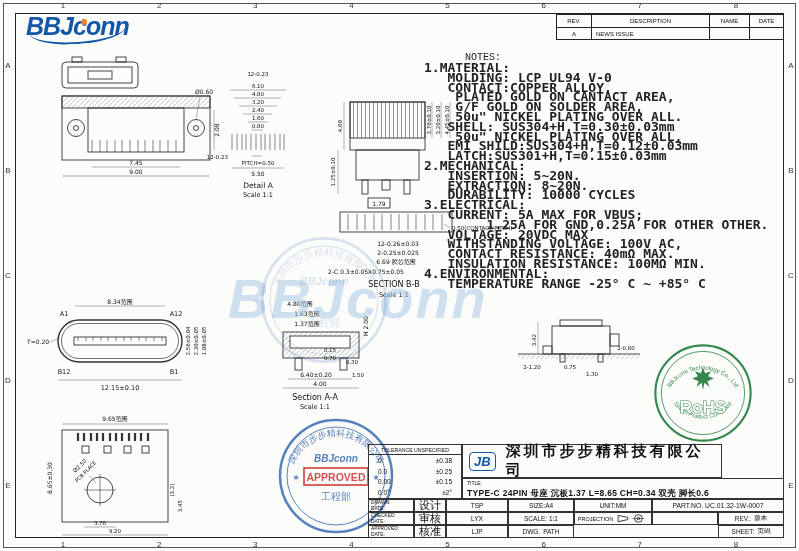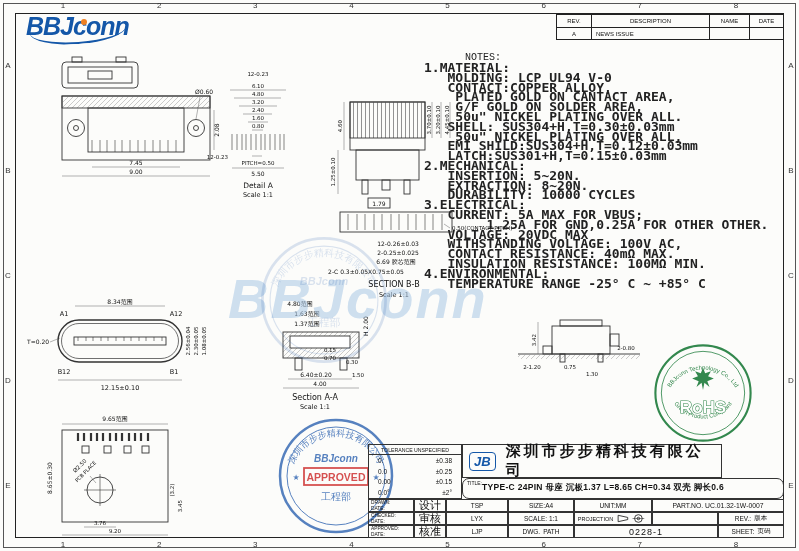--- a/index.html
+++ b/index.html
@@ -40,21 +40,21 @@
   .lblcell{flex-direction:column;align-items:flex-start;justify-content:center;font-size:4.8px;
            line-height:5.6px;padding-left:2px;}
   .cn{font-size:11px}
   .two{gap:3px}
   .part{font-size:6.8px}
   .dwgno{font-size:9px;letter-spacing:1px}
   .company-cell{justify-content:flex-start;}
   .jb{font-style:italic;font-weight:900;font-size:13px;color:#1457a8;border:1.6px solid #1457a8;
       border-radius:4px;padding:1px 4px;margin-left:6px;}
   .company{font-size:15px;font-weight:bold;letter-spacing:3px;margin-left:10px;}
-  .title-cell{flex-direction:row;align-items:flex-start;justify-content:flex-start;padding:1px 4px;border-radius:7px;}
+  .title-cell{flex-direction:column;align-items:flex-start;justify-content:flex-start;padding:1px 4px;}
   .tl{font-size:5px}
   .tt{font-size:8.5px;font-weight:bold;margin-top:2px;letter-spacing:.3px}
   .tolbox{position:absolute;left:368px;top:444px;width:94px;height:55px;border:1px solid #333;
           box-sizing:border-box;display:flex;flex-direction:column;}
   .tol-h{border-bottom:1px solid #333;text-align:center;font-size:5.2px;padding:1.5px 0;}
   .tol-r{flex:1;display:flex;justify-content:space-between;align-items:center;padding:0 9px;font-size:6.5px;}
   .projsym{width:32px;height:11px;margin-left:3px;}
   .proj span{font-size:5.5px}
 </style>
 </head>
@@ -407,18 +407,17 @@
   <div class="cell lblcell" style="left:368px;top:525px;width:46px;height:13px">
     <span>APPROVED:</span>
     <span>DATE:</span>
   </div>
   <div class="cell cn" style="left:414px;top:525px;width:32px;height:13px">核准</div>
   <div class="cell" style="left:446px;top:525px;width:62px;height:13px">LJP</div>
   <div class="cell two" style="left:508px;top:525px;width:66px;height:13px">
     <span>DWG.</span>
     <span>PATH</span>
   </div>
-  <div class="cell dwgno" style="left:574px;top:525px;width:144px;height:13px">0228-1</div>
   <div class="cell two" style="left:718px;top:525px;width:66px;height:13px">
     <span>SHEET:</span>
     <span>页码</span>
   </div>
 </div>
 
 </body></html>

